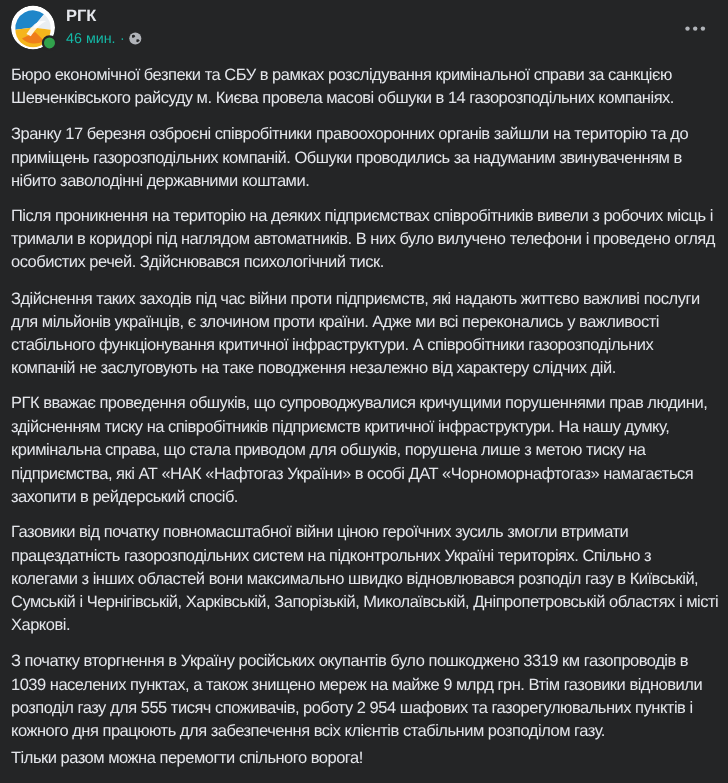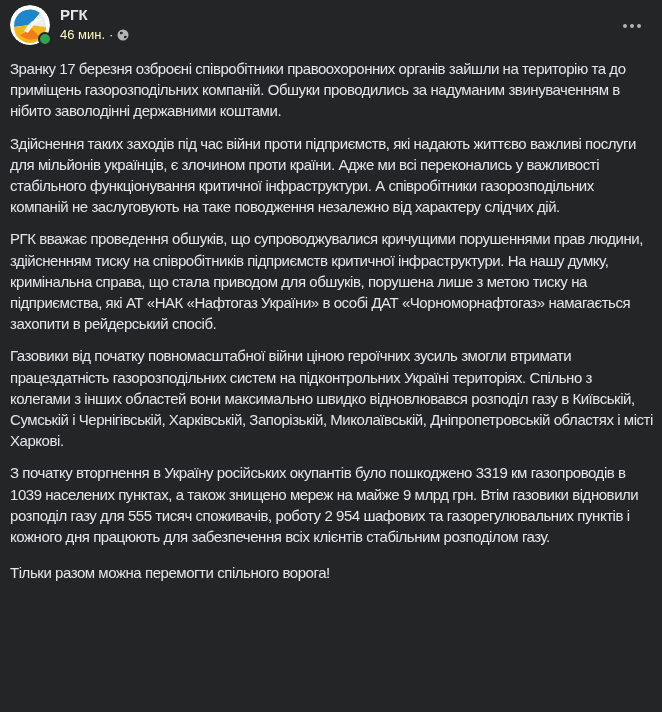--- a/index.html
+++ b/index.html
@@ -8,28 +8,28 @@
     background: #242526; color: #e4e6eb;
     font-family: "Liberation Sans", sans-serif;
   }
   .post { position: relative; width: 662px; height: 712px; }
   .header { position: absolute; left: 10px; top: 5px; height: 42px; display: flex; align-items: flex-start; }
   .avatar { position: relative; width: 40px; height: 40px; border-radius: 50%; overflow: visible; }
   .avatar-img { width: 40px; height: 40px; border-radius: 50%; overflow: hidden; display: block; }
   .online-dot { position: absolute; right: -2px; bottom: -1px; width: 10px; height: 10px; border-radius: 50%; background: #31a24c; border: 2px solid #242526; }
   .meta { margin-left: 10px; display: flex; flex-direction: column; }
   .page-name { font-weight: bold; font-size: 15px; color: #e4e6eb; line-height: 19px; }
-  .sub { display: flex; align-items: center; font-size: 13px; color: #fef9c3; line-height: 17px; margin-top: 2px; }
+  .sub { display: flex; align-items: center; font-size: 13px; color: #14b8a6; line-height: 17px; margin-top: 2px; }
   .dot-sep { margin: 0 4px; }
   .globe { display: inline-block; width: 12px; height: 12px; }
   .more { position: absolute; right: 12px; top: 14px; width: 36px; height: 24px; display: flex; align-items: center; justify-content: center; gap: 3px; cursor: pointer; }
   .more span { width: 4px; height: 4px; background: #b0b3b8; border-radius: 50%; display: block; }
   .body-text { position: absolute; left: 10px; top: 58px; width: 644px; font-size: 15px; line-height: 21.2px; letter-spacing: -0.45px; }
   .body-text p { margin: 0 0 11px 0; }
-  .body-text p.tight { margin-bottom: 15px; }
+  .body-text p.tight { margin-bottom: 4px; }
   .excl { color: #e0245e; font-weight: bold; margin-right: 3px; }
 </style>
 </head>
 <body>
 
 <div class="post">
   <div class="header">
     <div class="avatar">
       <svg class="avatar-img" viewBox="0 0 40 40">
         <circle cx="20" cy="20" r="20" fill="#ffffff"></circle>
@@ -54,20 +54,22 @@
     </div>
   </div>
 
   <div class="more">
     <span></span>
     <span></span>
     <span></span>
   </div>
 
   <div class="body-text">
+    <p>Бюро економічної безпеки та СБУ в рамках розслідування кримінальної справи за санкцією Шевченківського райсуду м. Києва провела масові обшуки в 14 газорозподільних компаніях.</p>
     <p>Зранку 17 березня озброєні співробітники правоохоронних органів зайшли на територію та до приміщень газорозподільних компаній. Обшуки проводились за надуманим звинуваченням в нібито заволодінні державними коштами.</p>
+    <p>Після проникнення на територію на деяких підприємствах співробітників вивели з робочих місць і тримали в коридорі під наглядом автоматників. В них було вилучено телефони і проведено огляд особистих речей. Здійснювався психологічний тиск.</p>
     <p>Здійснення таких заходів під час війни проти підприємств, які надають життєво важливі послуги для мільйонів українців, є злочином проти країни. Адже ми всі переконались у важливості стабільного функціонування критичної інфраструктури. А співробітники газорозподільних компаній не заслуговують на таке поводження незалежно від характеру слідчих дій.</p>
     <p>РГК вважає проведення обшуків, що супроводжувалися кричущими порушеннями прав людини, здійсненням тиску на співробітників підприємств критичної інфраструктури. На нашу думку, кримінальна справа, що стала приводом для обшуків, порушена лише з метою тиску на підприємства, які АТ «НАК «Нафтогаз України» в особі ДАТ «Чорноморнафтогаз» намагається захопити в рейдерський спосіб.</p>
     <p>Газовики від початку повномасштабної війни ціною героїчних зусиль змогли втримати працездатність газорозподільних систем на підконтрольних Україні територіях. Спільно з колегами з інших областей вони максимально швидко відновлювався розподіл газу в Київській, Сумській і Чернігівській, Харківській, Запорізькій, Миколаївській, Дніпропетровській областях і місті Харкові.</p>
     <p class="tight">З початку вторгнення в Україну російських окупантів було пошкоджено 3319 км газопроводів в 1039 населених пунктах, а також знищено мереж на майже 9 млрд грн. Втім газовики відновили розподіл газу для 555 тисяч споживачів, роботу 2 954 шафових та газорегулювальних пунктів і кожного дня працюють для забезпечення всіх клієнтів стабільним розподілом газу.</p>
     <p class="tight">Тільки разом можна перемогти спільного ворога!</p>
   </div>
 </div>
 
 </body></html>

